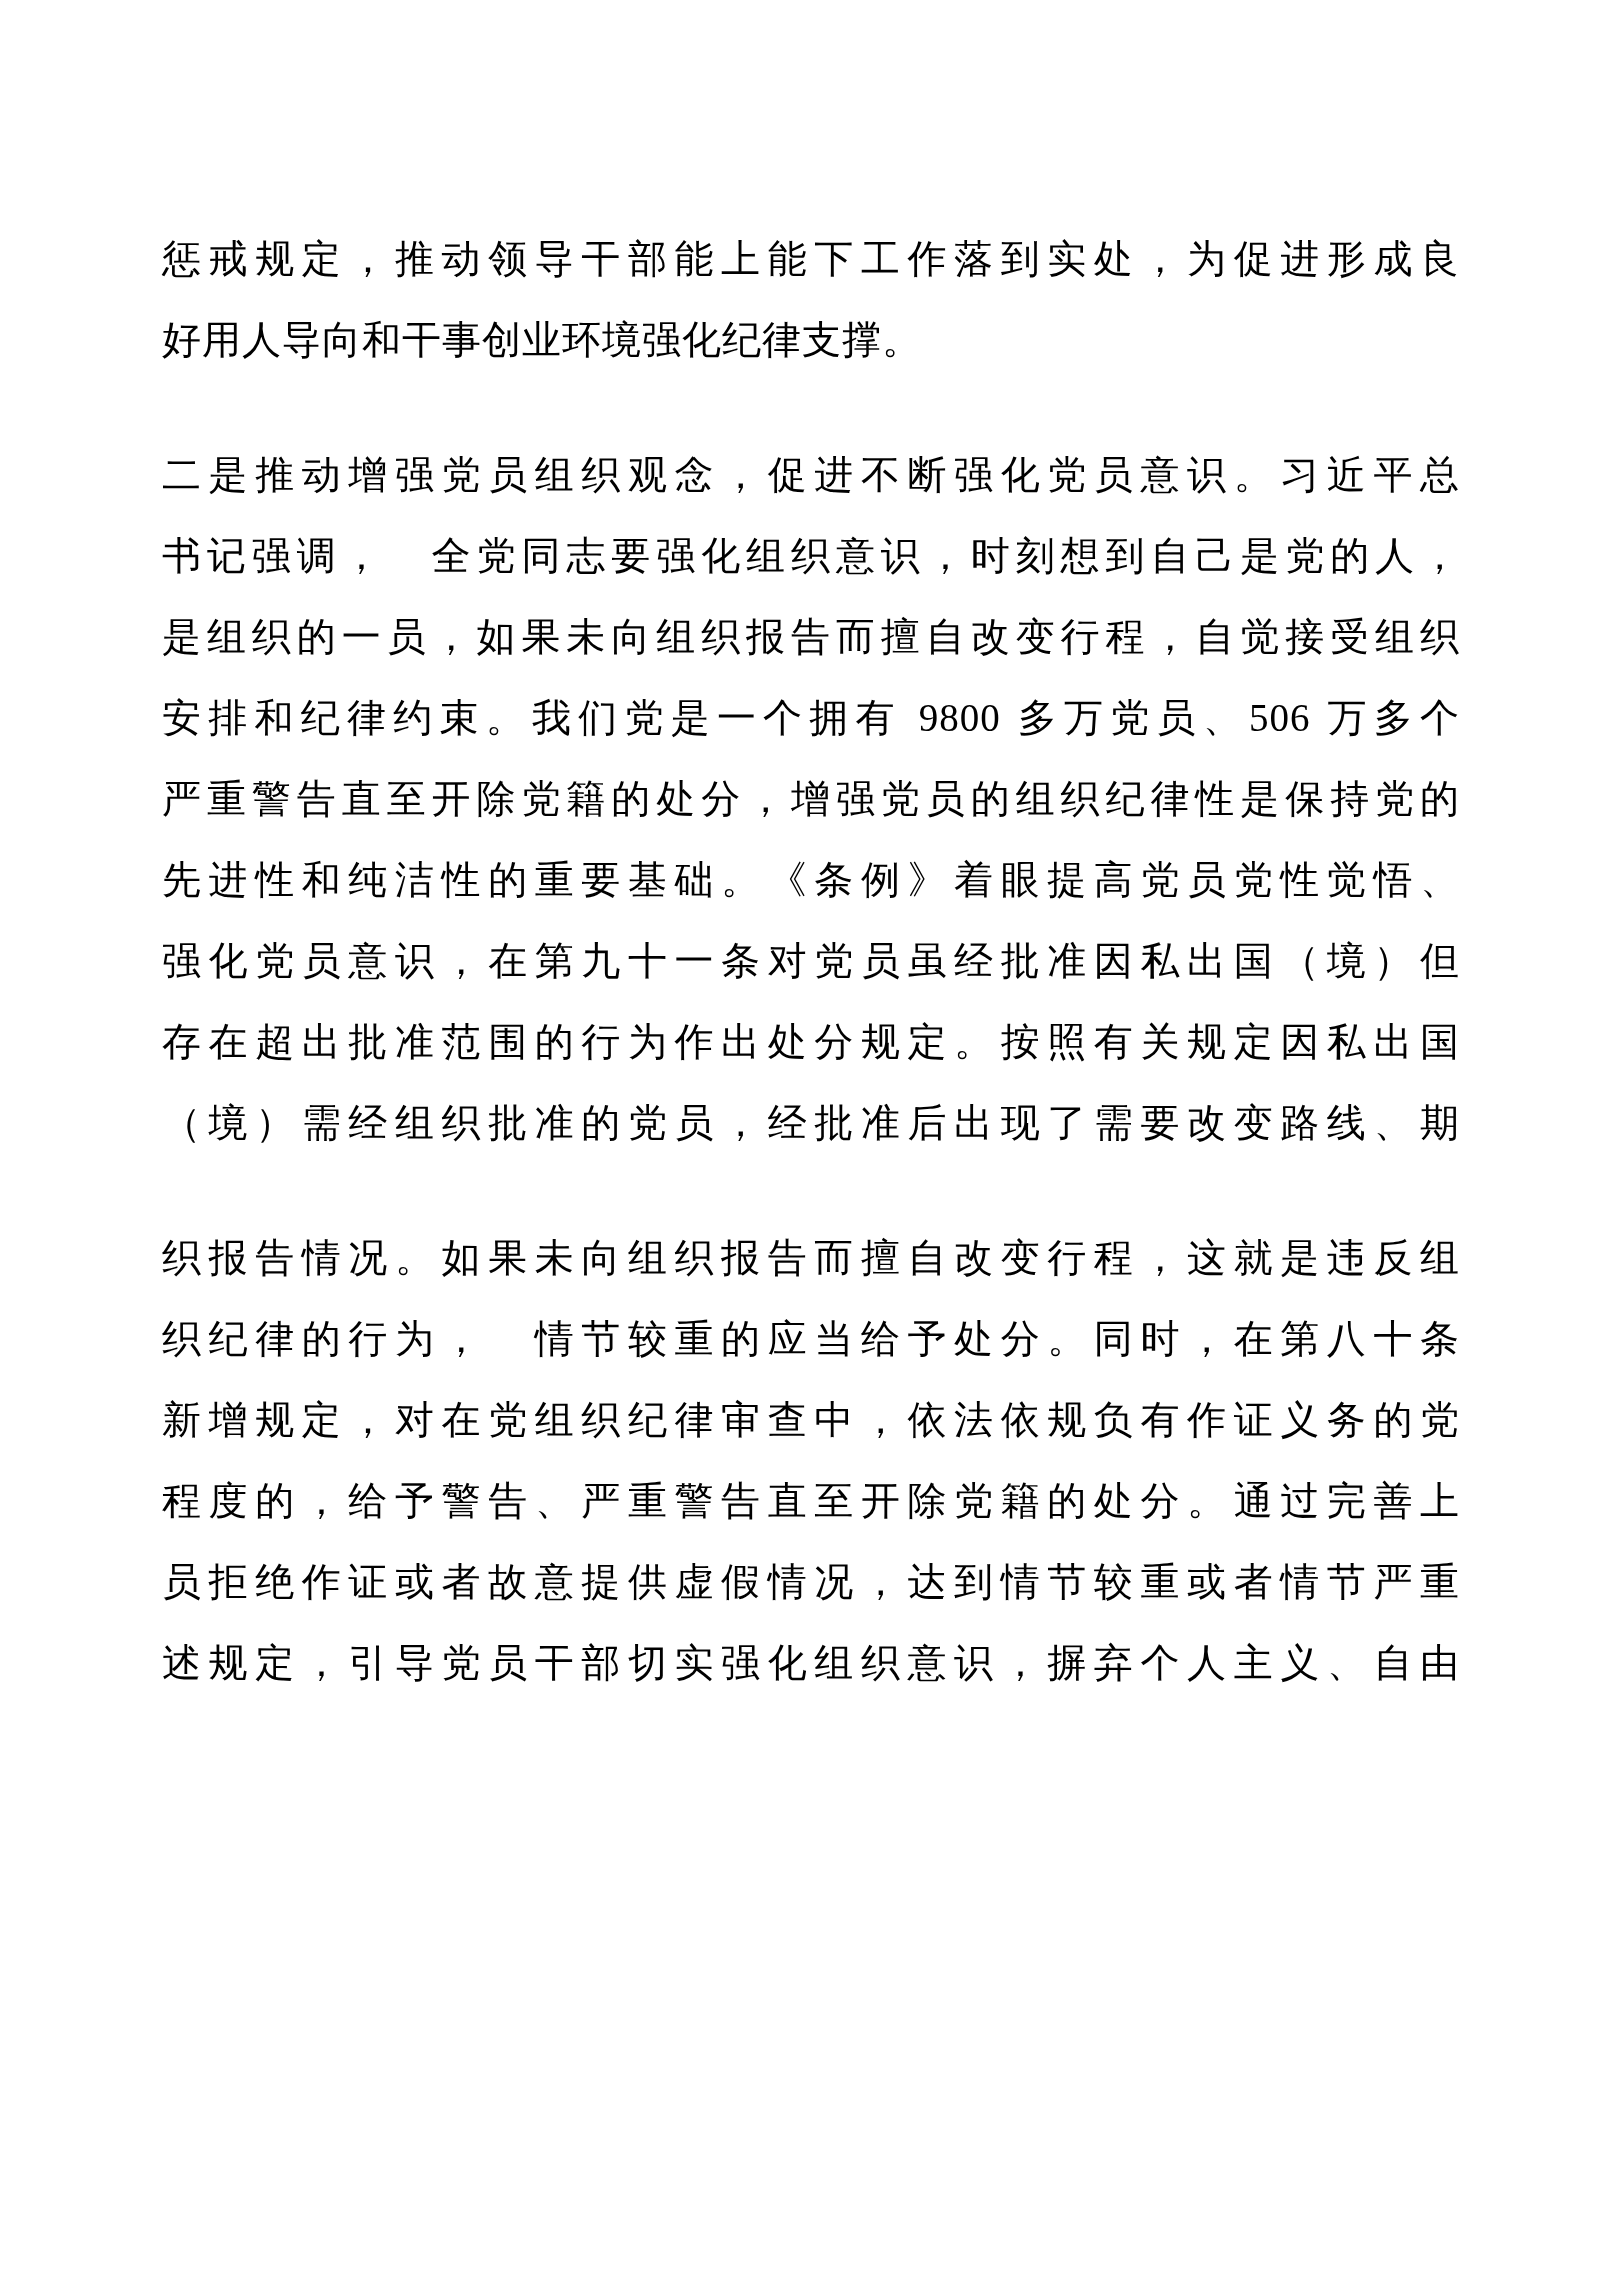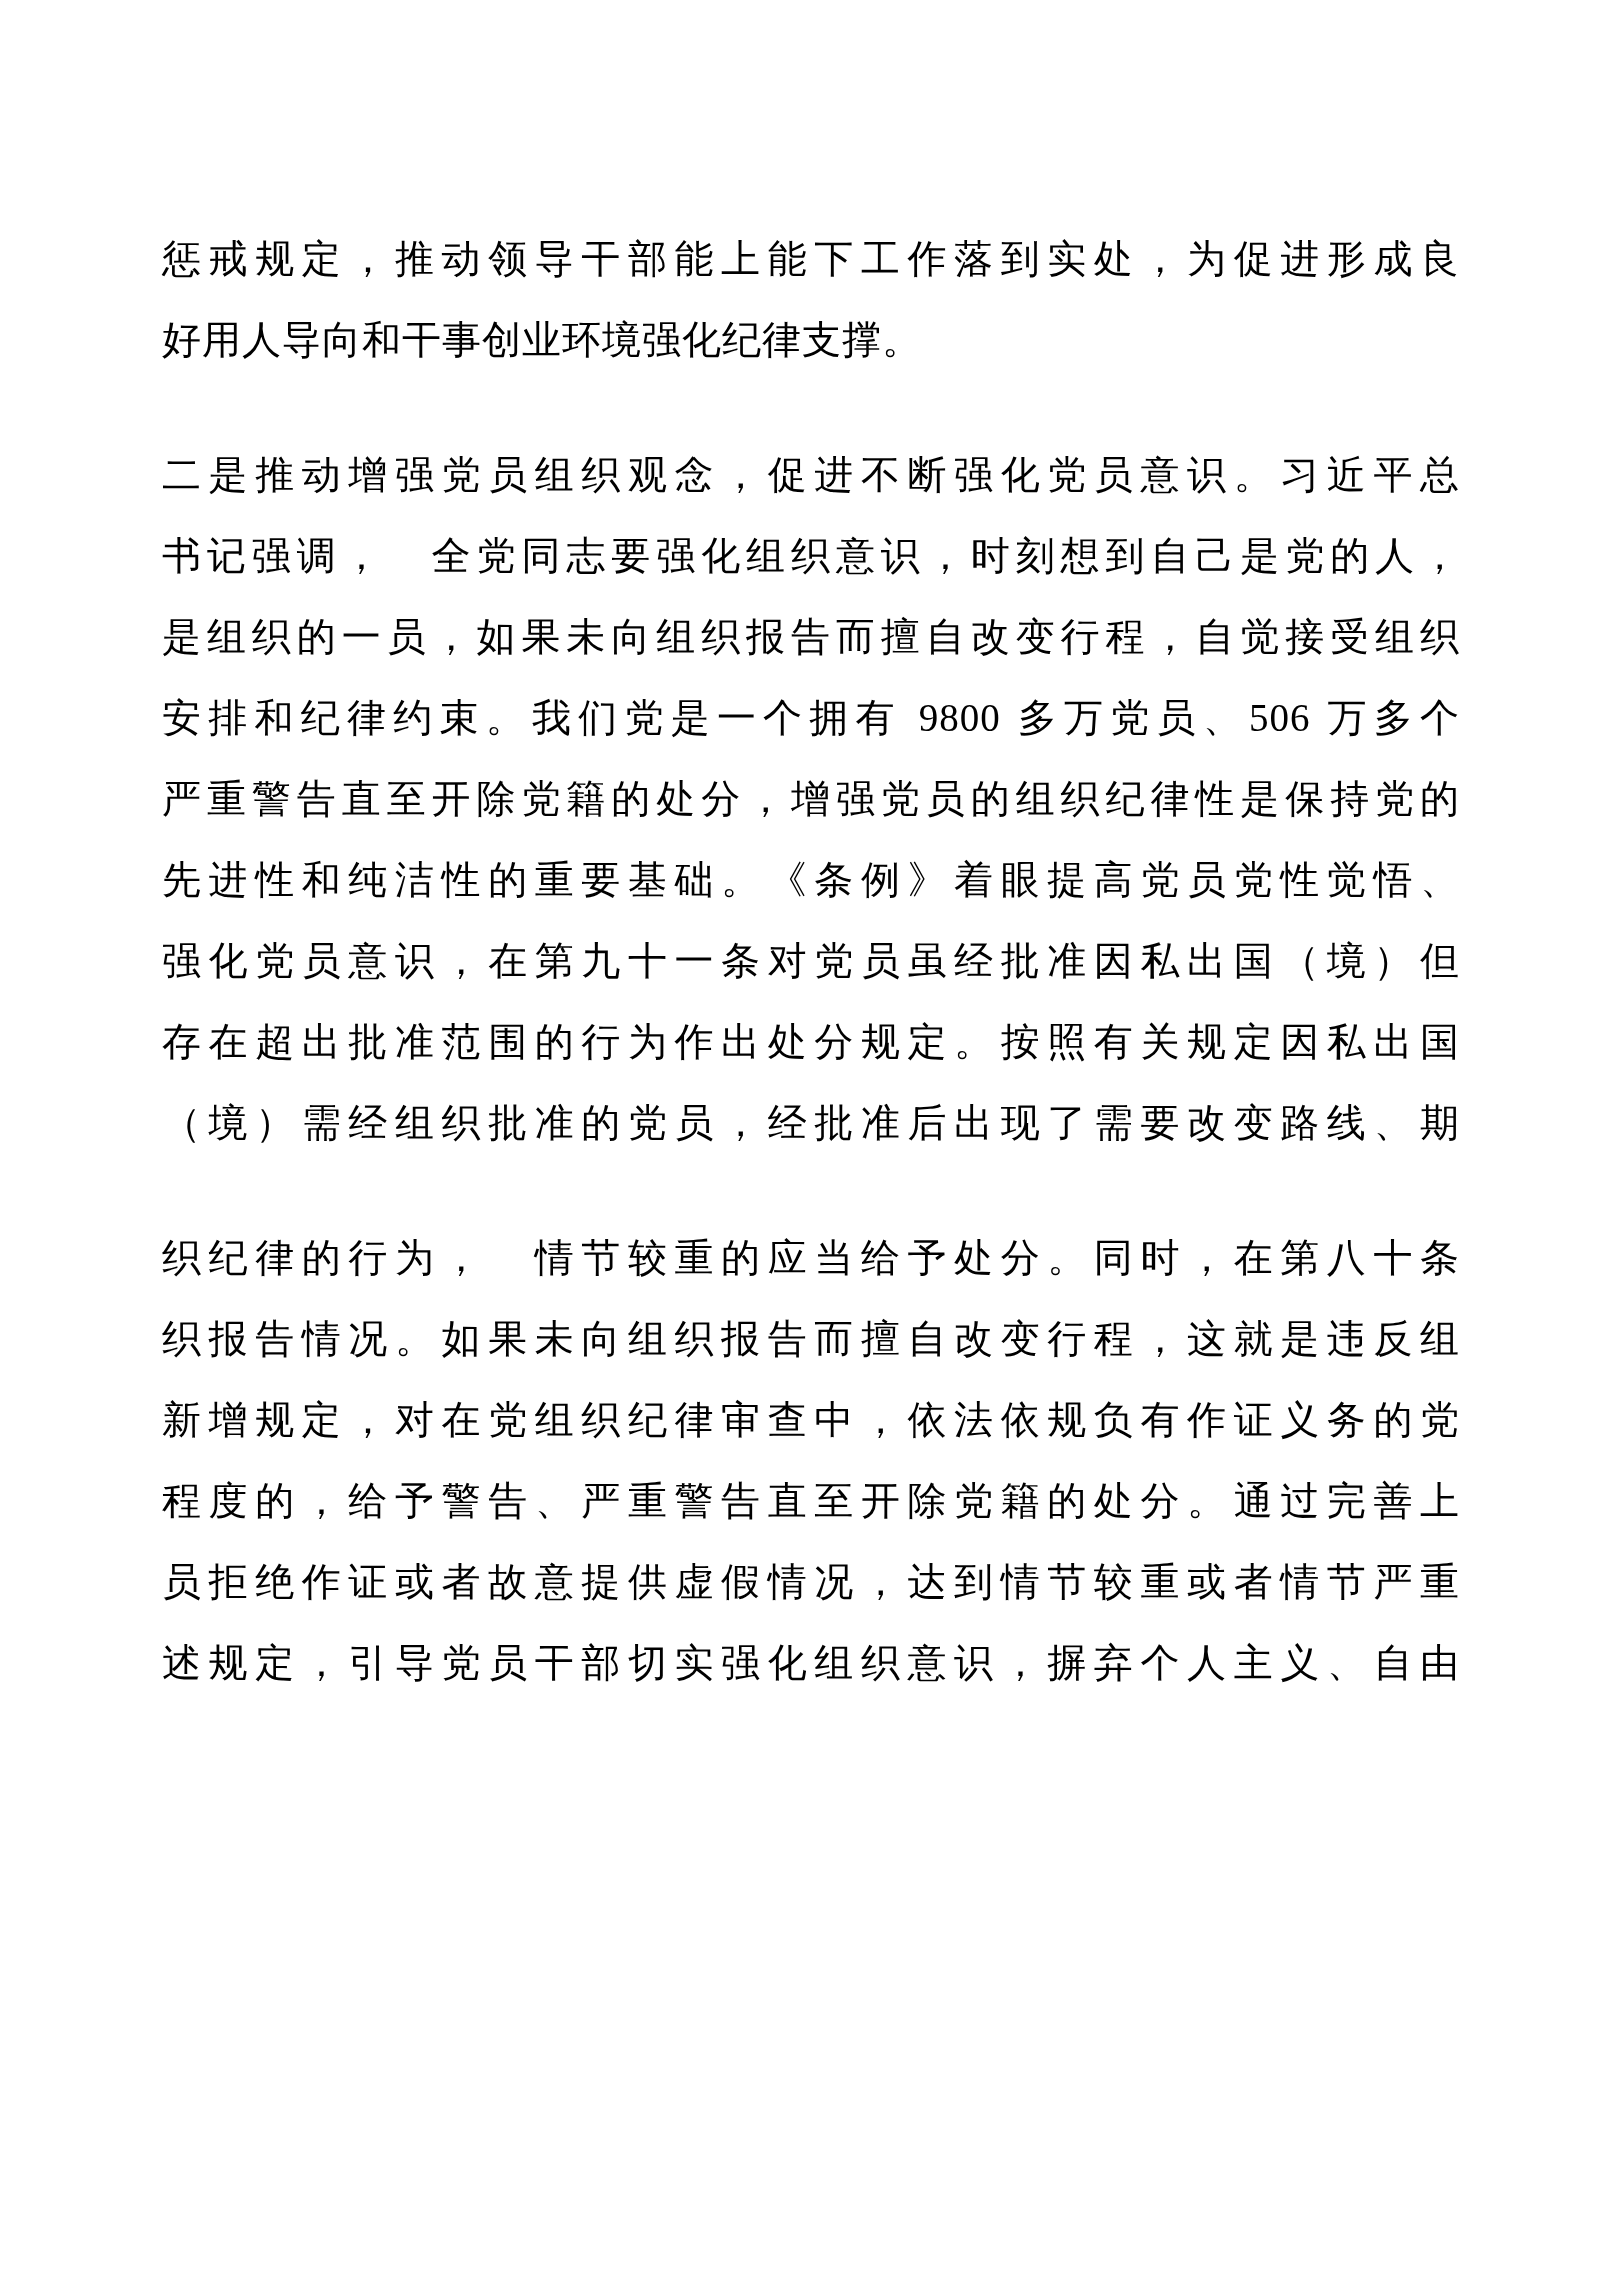--- a/index.html
+++ b/index.html
@@ -54,22 +54,22 @@
     <div class="line">是组织的一员，如果未向组织报告而擅自改变行程，自觉接受组织</div>
     <div class="line">安排和纪律约束。我们党是一个拥有 9800 多万党员、506 万多个</div>
     <div class="line">严重警告直至开除党籍的处分，增强党员的组织纪律性是保持党的</div>
     <div class="line">先进性和纯洁性的重要基础。《条例》着眼提高党员党性觉悟、</div>
     <div class="line">强化党员意识，在第九十一条对党员虽经批准因私出国（境）但</div>
     <div class="line">存在超出批准范围的行为作出处分规定。按照有关规定因私出国</div>
     <div class="line">（境）需经组织批准的党员，经批准后出现了需要改变路线、期</div>
   </div>
 
   <div class="paragraph">
+    <div class="line">织报告情况。如果未向组织报告而擅自改变行程，这就是违反组</div>
     <div class="line">织纪律的行为，　情节较重的应当给予处分。同时，在第八十条</div>
-    <div class="line">织报告情况。如果未向组织报告而擅自改变行程，这就是违反组</div>
     <div class="line">新增规定，对在党组织纪律审查中，依法依规负有作证义务的党</div>
     <div class="line">程度的，给予警告、严重警告直至开除党籍的处分。通过完善上</div>
     <div class="line">员拒绝作证或者故意提供虚假情况，达到情节较重或者情节严重</div>
     <div class="line">述规定，引导党员干部切实强化组织意识，摒弃个人主义、自由</div>
   </div>
 
 </div>
 
 
 </body></html>

